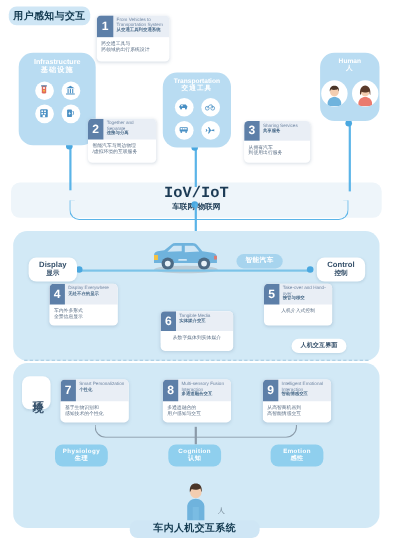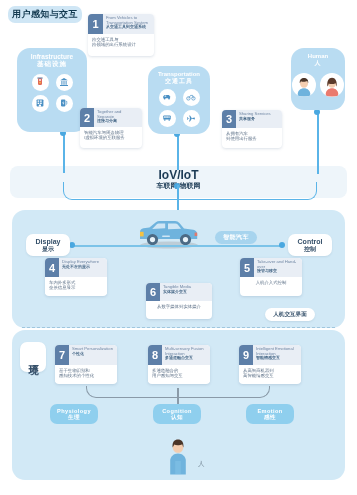--- a/index.html
+++ b/index.html
@@ -108,21 +108,21 @@
 <body>
 
 <div class="canvas">
 
   <div class="pill" style="left:8px; top:6px; width:74px; height:17px; font-size:9px;">
     <span>用户感知与交互</span>
   </div>
 
   <div class="band-iov"></div>
   <div class="iov-label">
-    <div style="font-size:12px;">IoV/IoT</div>
+    <div style="font-size:14px;font-family:Liberation Mono, monospace;">IoV/IoT</div>
     <div style="font-size:7px;">车联网/物联网</div>
   </div>
 
   <div class="ln v" style="left:63px; top:133px; height:40px;"></div>
   <div class="dot" style="left:60px; top:130px;"></div>
 
   <div class="ln v" style="left:177px; top:134px; height:36px;"></div>
   <div class="dot" style="left:174px; top:131px;"></div>
 
   <div class="ln v" style="left:317px; top:112px; height:62px;"></div>
@@ -427,14 +427,17 @@
   <div class="person">
     <svg width="28" height="38" viewBox="0 0 28 38">
       <path d="M14 4c3.3 0 5.2 2.1 5.2 5.2s-2.1 5.6-5.2 5.6-5.2-2.5-5.2-5.6S10.7 4 14 4z" fill="#f3cdb0"></path>
       <path d="M8.6 9.4C8 3.9 10.6 1.6 14 1.6s6 2.3 5.4 7.8c-.6-.7-.8-2.6-1.2-3.2-2.1 1.3-6 1.5-8 .4-.3.7-1 2.2-1.6 2.8z" fill="#4a3528"></path>
       <path d="M14 15.4c4.3 0 7.3 2.8 7.8 6.6v14.4H6.2V22c.5-3.8 3.5-6.6 7.8-6.6z" fill="#6fb3dd"></path>
       <path d="M11.2 23h5.6v13h-5.6z" fill="#8fcfee" opacity=".35"></path>
     </svg>
   </div>
   <span style="position:absolute; left:198px; top:460px; font-size:6.5px; color:#6d7f8e;">人</span>
 
+  <div class="pill" style="left:118px; top:473px; width:118px; height:16px; font-size:9px;">
+    <span>车内人机交互系统</span>
+  </div>
 
 </div>
 
 </body></html>

